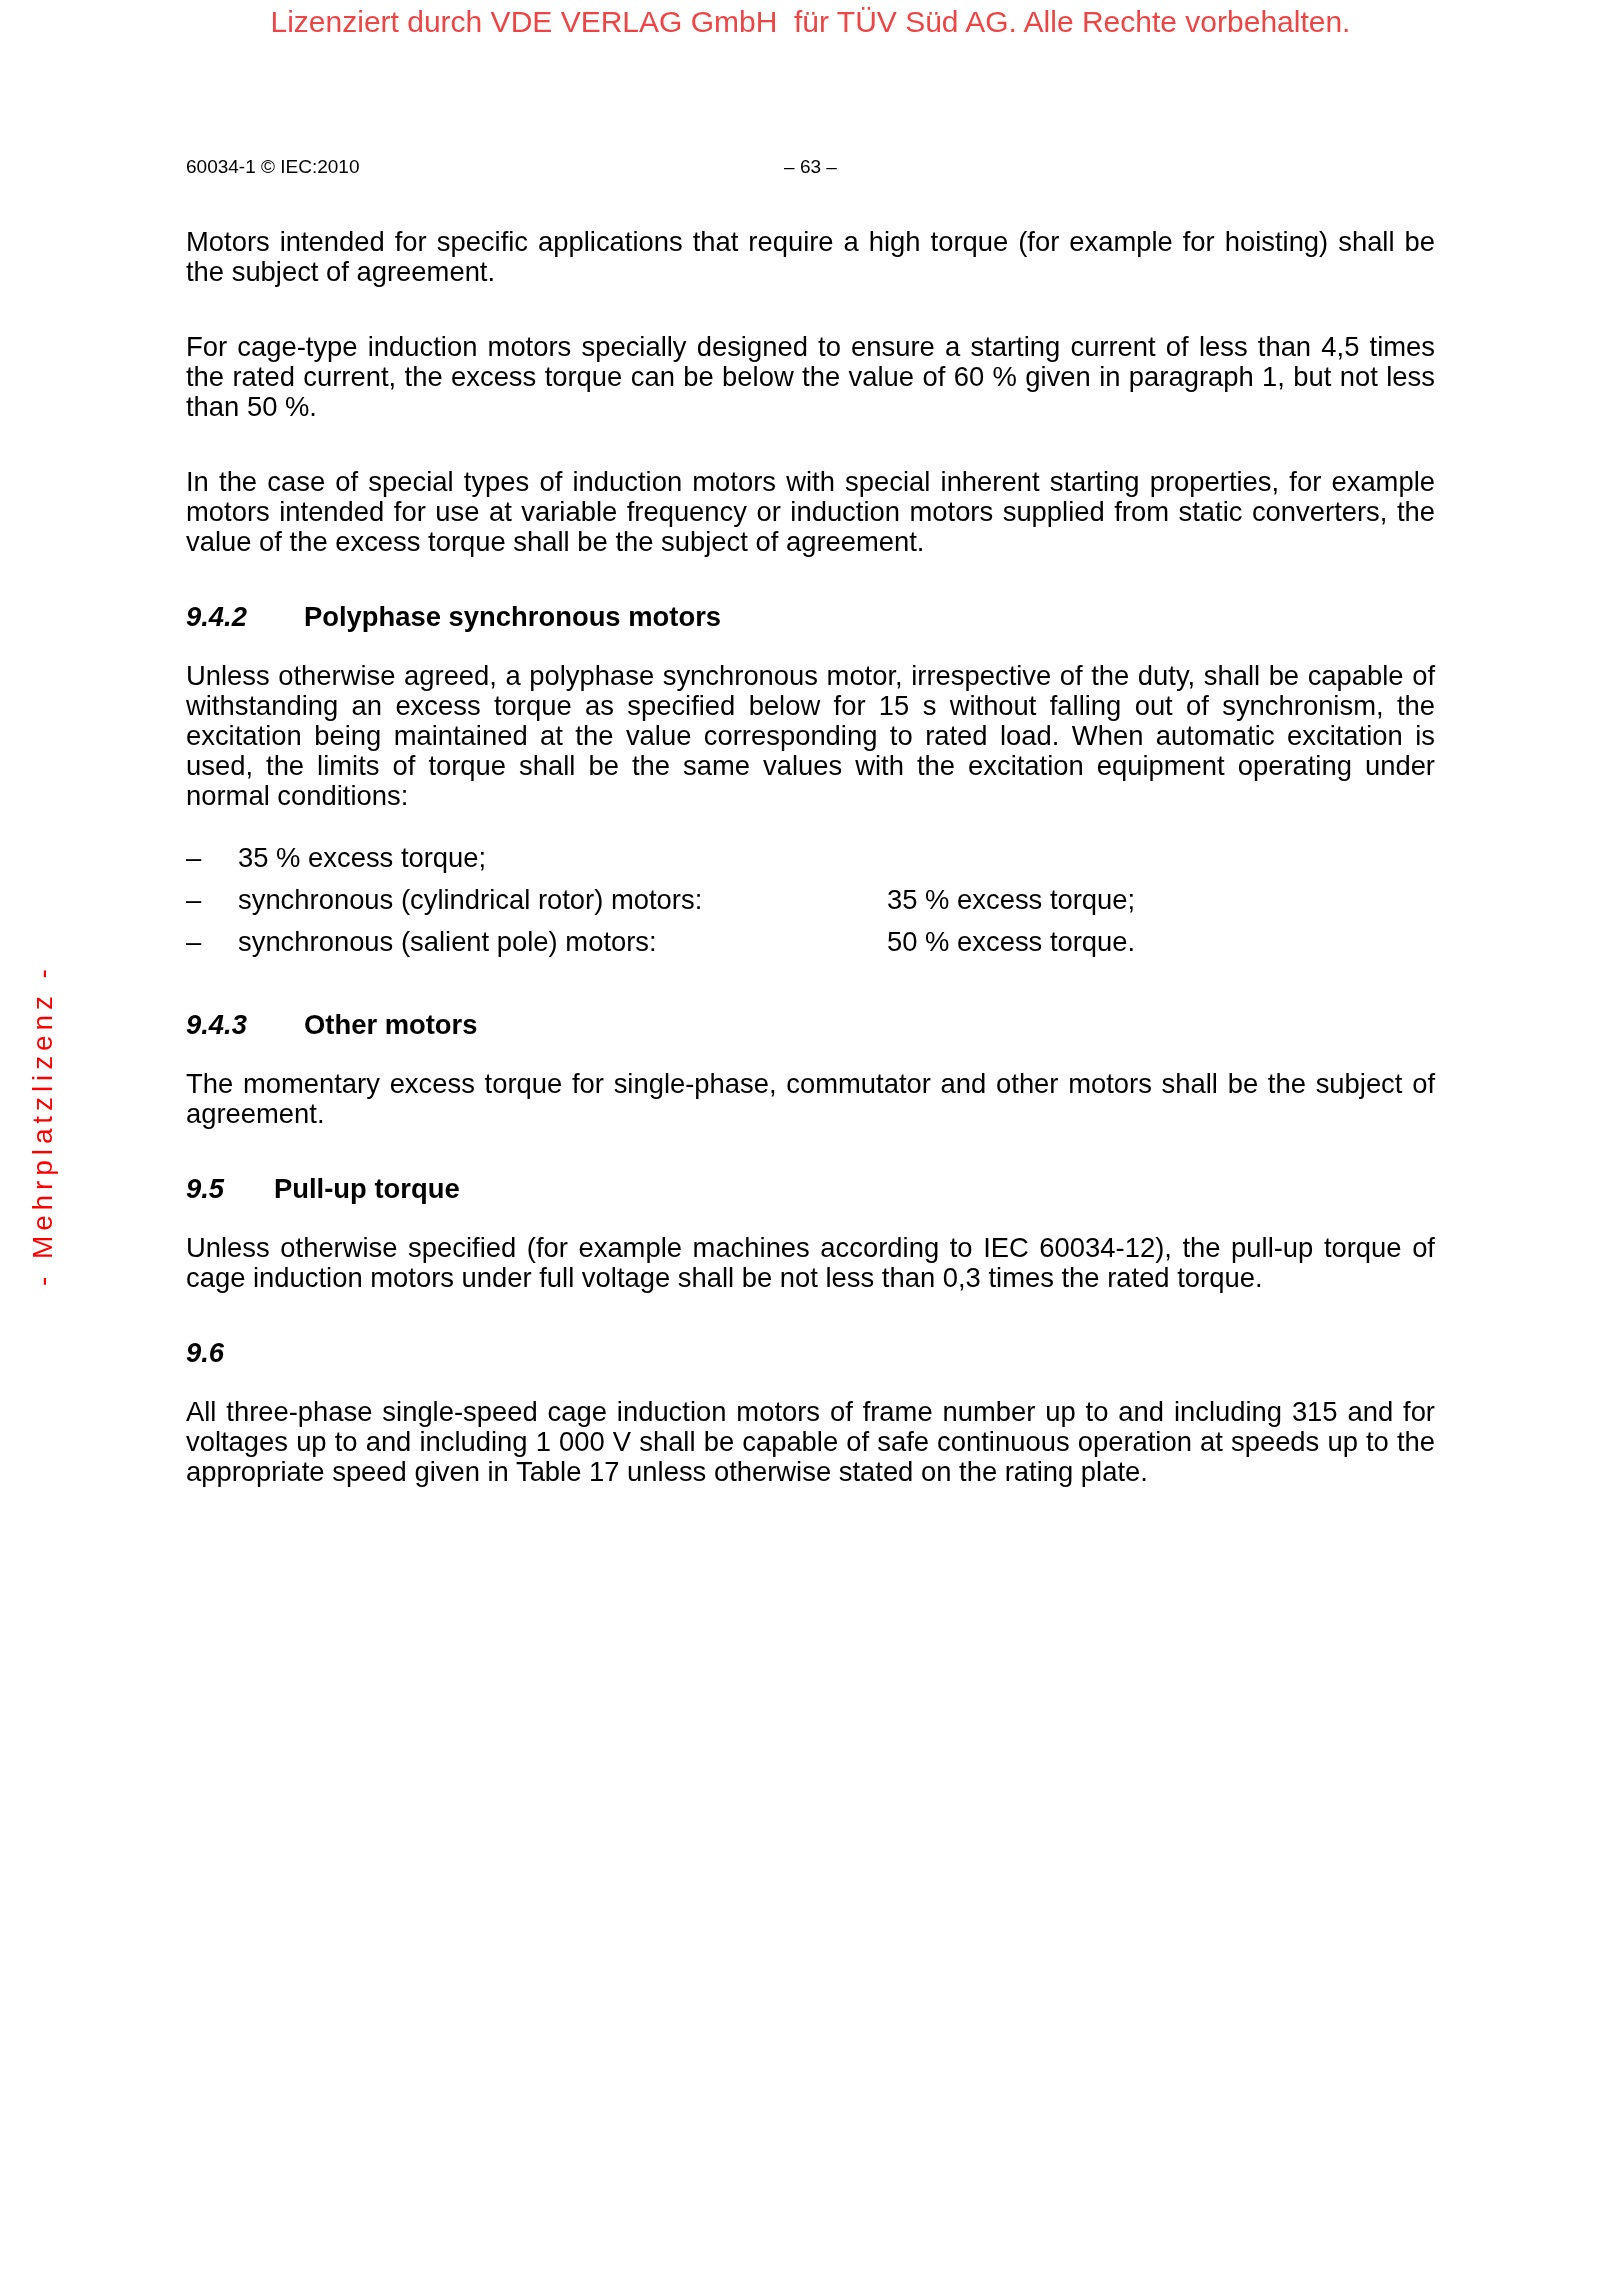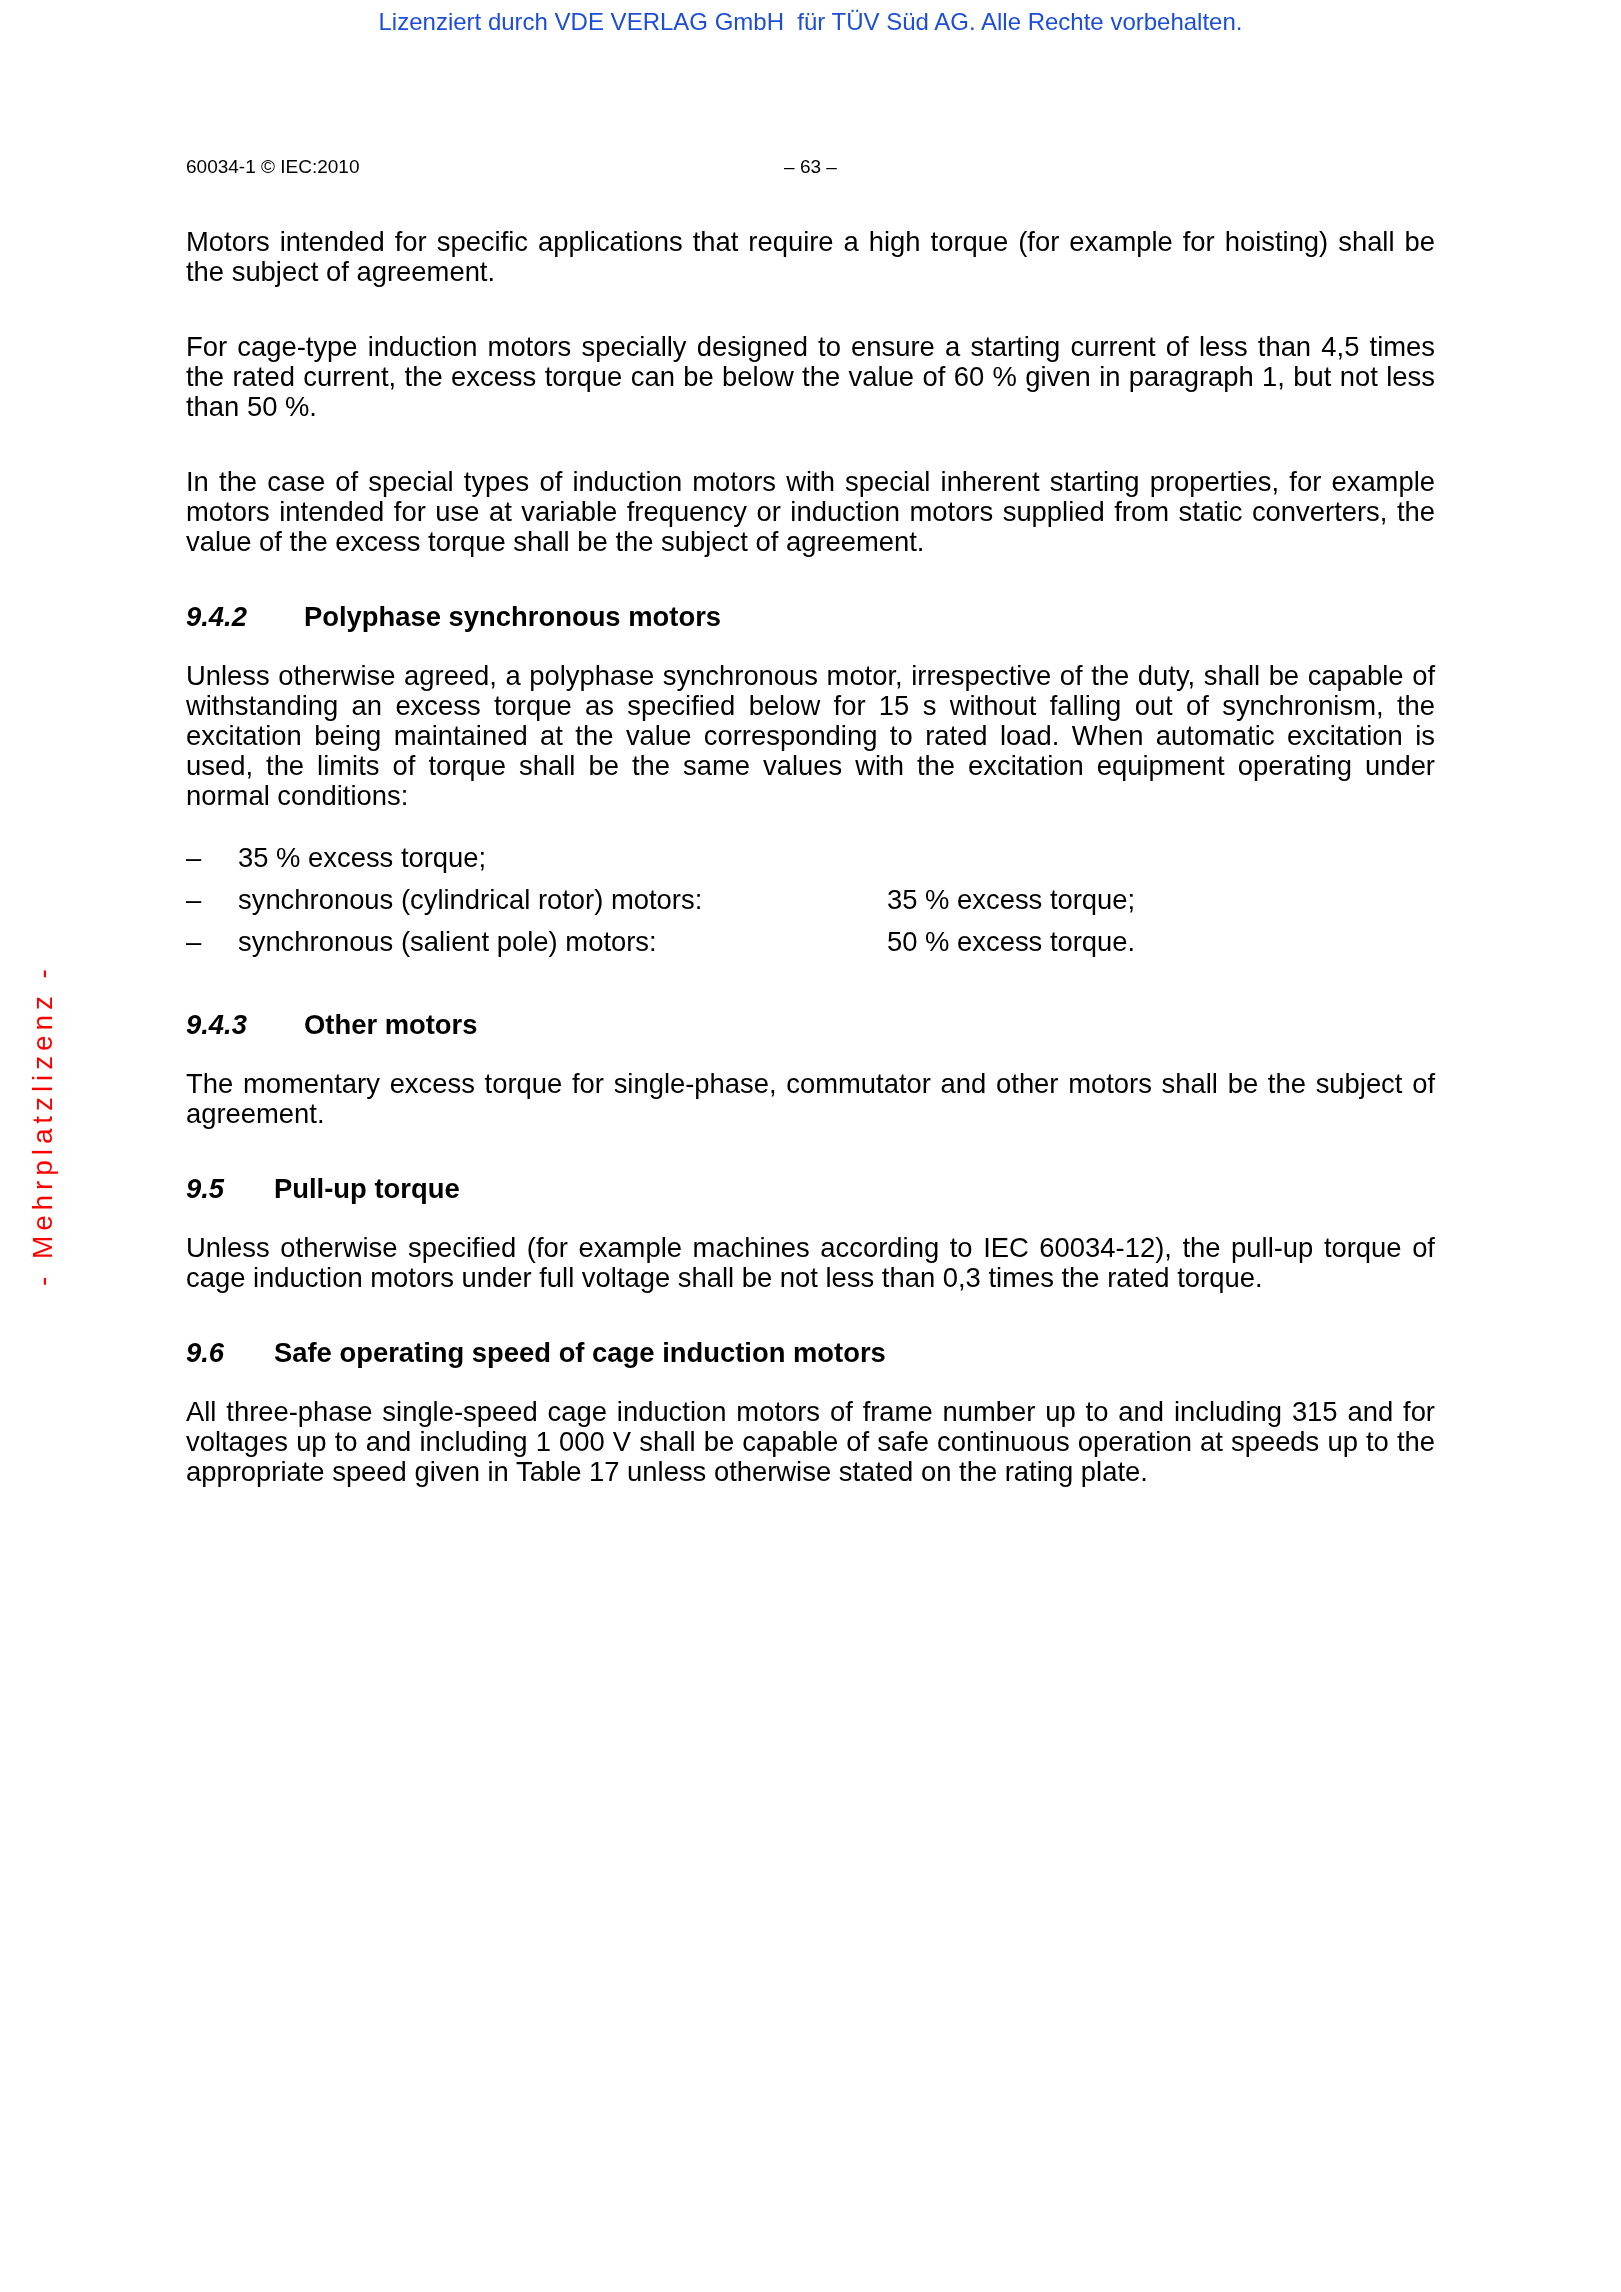--- a/index.html
+++ b/index.html
@@ -12,23 +12,23 @@
     font-family: "Liberation Sans", sans-serif;
     color: #000000;
     overflow: hidden;
   }
   .license-line {
     position: absolute;
     top: 7.8px;
     left: 0;
     width: 100%;
     text-align: center;
-    font-size: 24px;
+    font-size: 30px;
     line-height: 27.4px;
-    color: #1d4ed8;
+    color: #ef4444;
     white-space: pre;
   }
   .watermark {
     position: absolute;
     left: 26.5px;
     top: 1286px;
     transform-origin: 0 0;
     transform: rotate(-90deg);
     color: #ff0000;
     font-size: 28px;
@@ -132,20 +132,19 @@
 
     <div class="heading">
       <span class="num-2">9.5</span>
       <span>Pull-up torque</span>
     </div>
 
     <p class="body">Unless otherwise specified (for example machines according to IEC 60034-12), the pull-up torque of cage induction motors under full voltage shall be not less than 0,3 times the rated torque.</p>
 
     <div class="heading">
       <span class="num-2">9.6</span>
-      <span>Safe operating speed of cage induction motors</span>
     </div>
 
     <p class="body">All three-phase single-speed cage induction motors of frame number up to and including 315 and for voltages up to and including 1 000 V shall be capable of safe continuous operation at speeds up to the appropriate speed given in Table 17 unless otherwise stated on the rating plate.</p>
 
   </div>
 </div>
 
 
 </body></html>

